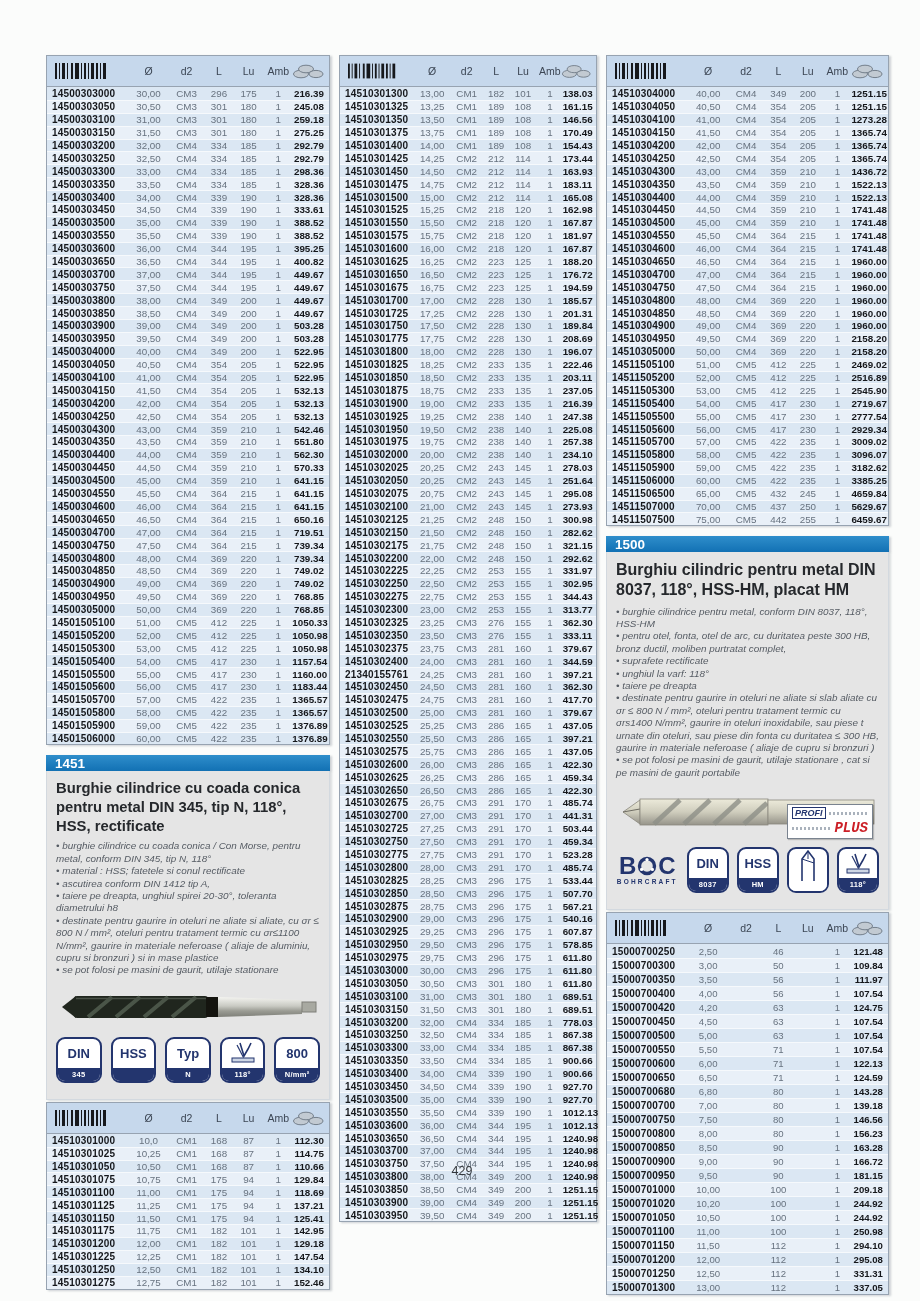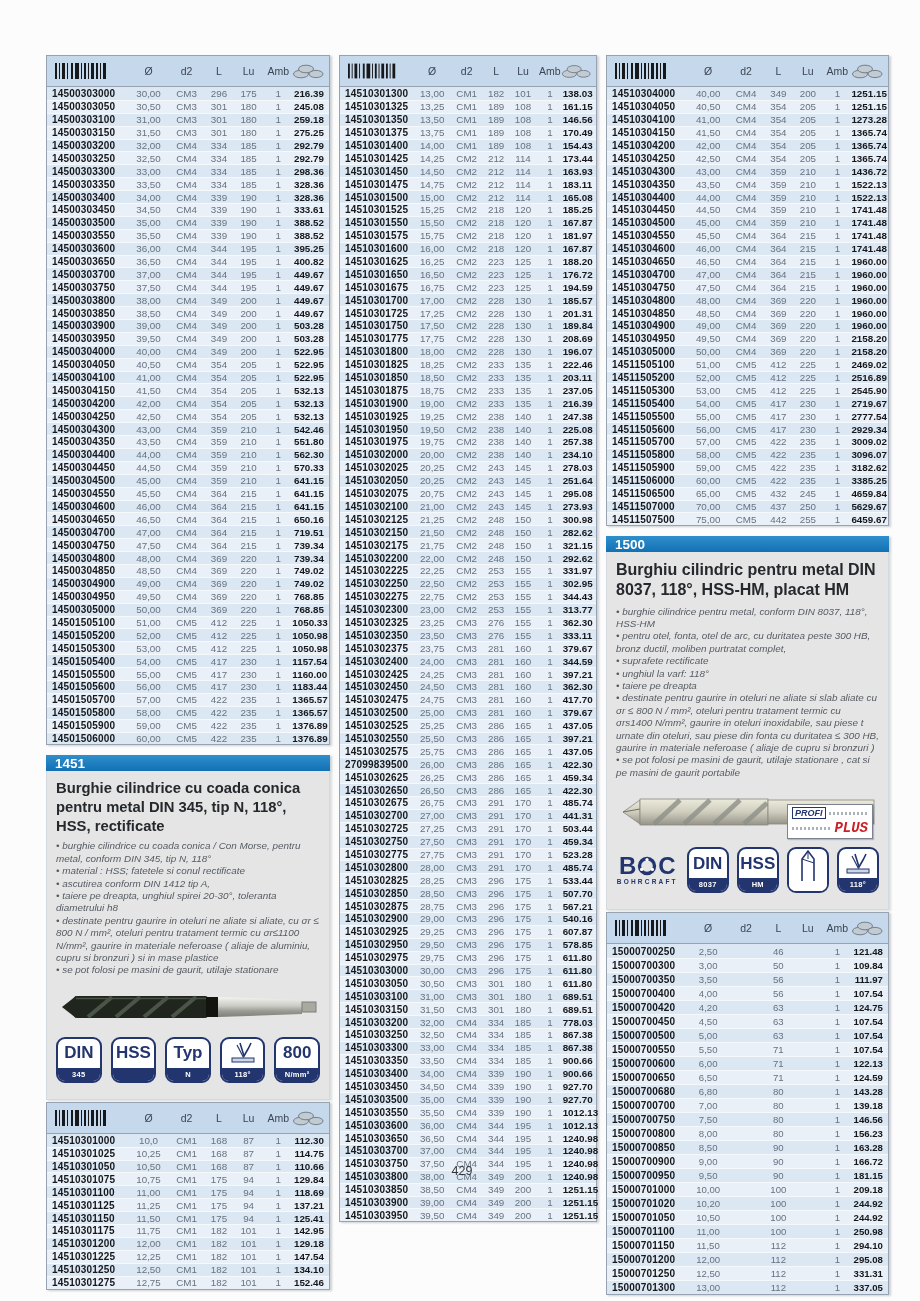--- a/index.html
+++ b/index.html
@@ -64,21 +64,21 @@
 
   .drillwrap{margin:8px 2px 4px 2px;position:relative;}
 
   
   .badges{display:flex;justify-content:center;gap:9px;margin:8px 0 8px 0;}
   .badge{
     width:49px;height:46px;border:2px solid #23356e;border-radius:9px;
     background:#fff;overflow:hidden;display:flex;flex-direction:column;box-sizing:border-box;
   }
   .badge-top{flex:1;display:flex;align-items:center;justify-content:center;
-    font-weight:bold;color:#23356e;font-size:17px;}
+    font-weight:bold;color:#23356e;font-size:13px;}
   .badge-bot{height:13px;background:#23356e;color:#fff;font-size:7.5px;font-weight:bold;
     display:flex;align-items:center;justify-content:center;letter-spacing:.3px;}
 
   
   .brandrow{display:flex;align-items:center;gap:8px;margin:6px 0 8px 0;}
   .boc{width:74px;text-align:center;}
   .boc-top{font-weight:bold;color:#23356e;font-size:24px;line-height:22px;display:flex;align-items:center;justify-content:center;gap:1px;}
   .boc-sub{color:#23356e;font-size:6.5px;font-weight:bold;letter-spacing:2.2px;margin-top:1px;}
   .profi{
     position:absolute;right:4px;bottom:-4px;width:86px;border:1px solid #7a838f;background:#fff;
@@ -947,21 +947,21 @@
             <span class="c-amb">1</span>
             <span class="c-price">165.08</span>
           </div>
           <div class="trow">
             <span class="c-code">14510301525</span>
             <span class="c-d">15,25</span>
             <span class="c-d2">CM2</span>
             <span class="c-l">218</span>
             <span class="c-lu">120</span>
             <span class="c-amb">1</span>
-            <span class="c-price">185.25</span>
+            <span class="c-price">162.98</span>
           </div>
           <div class="trow">
             <span class="c-code">14510301550</span>
             <span class="c-d">15,50</span>
             <span class="c-d2">CM2</span>
             <span class="c-l">218</span>
             <span class="c-lu">120</span>
             <span class="c-amb">1</span>
             <span class="c-price">167.87</span>
           </div>
@@ -1265,21 +1265,21 @@
           <div class="trow">
             <span class="c-code">14510302400</span>
             <span class="c-d">24,00</span>
             <span class="c-d2">CM3</span>
             <span class="c-l">281</span>
             <span class="c-lu">160</span>
             <span class="c-amb">1</span>
             <span class="c-price">344.59</span>
           </div>
           <div class="trow">
-            <span class="c-code">14510302425</span>
+            <span class="c-code">21340155761</span>
             <span class="c-d">24,25</span>
             <span class="c-d2">CM3</span>
             <span class="c-l">281</span>
             <span class="c-lu">160</span>
             <span class="c-amb">1</span>
             <span class="c-price">397.21</span>
           </div>
           <div class="trow">
             <span class="c-code">14510302450</span>
             <span class="c-d">24,50</span>
@@ -1328,21 +1328,21 @@
           <div class="trow">
             <span class="c-code">14510302575</span>
             <span class="c-d">25,75</span>
             <span class="c-d2">CM3</span>
             <span class="c-l">286</span>
             <span class="c-lu">165</span>
             <span class="c-amb">1</span>
             <span class="c-price">437.05</span>
           </div>
           <div class="trow">
-            <span class="c-code">27099839500</span>
+            <span class="c-code">14510302600</span>
             <span class="c-d">26,00</span>
             <span class="c-d2">CM3</span>
             <span class="c-l">286</span>
             <span class="c-lu">165</span>
             <span class="c-amb">1</span>
             <span class="c-price">422.30</span>
           </div>
           <div class="trow">
             <span class="c-code">14510302625</span>
             <span class="c-d">26,25</span>

